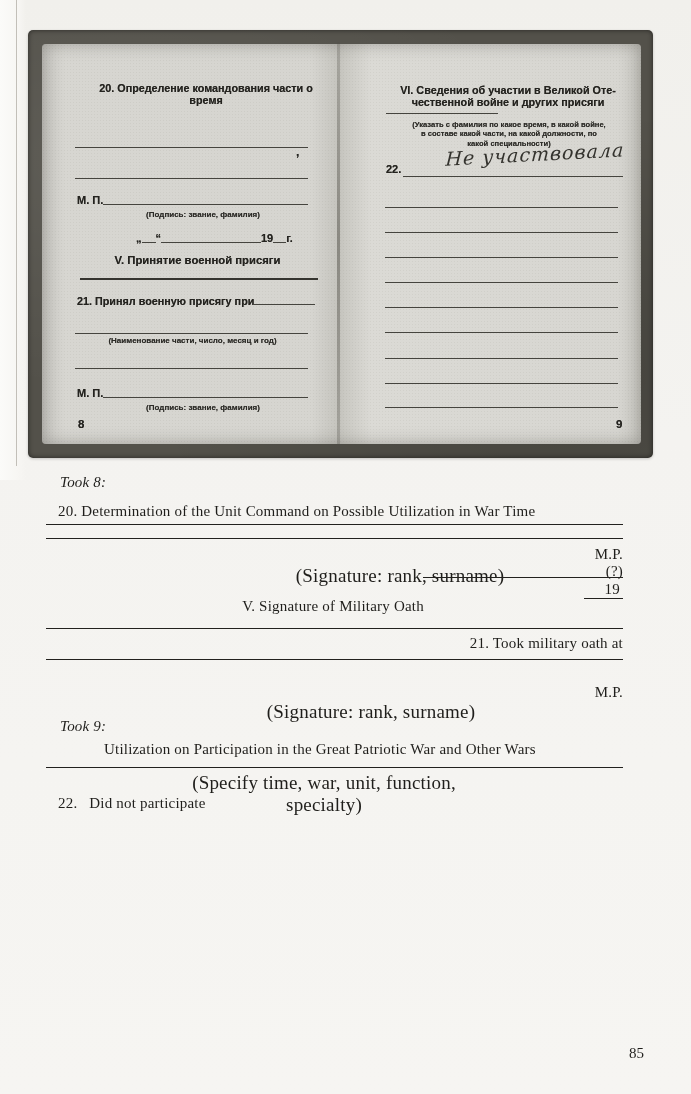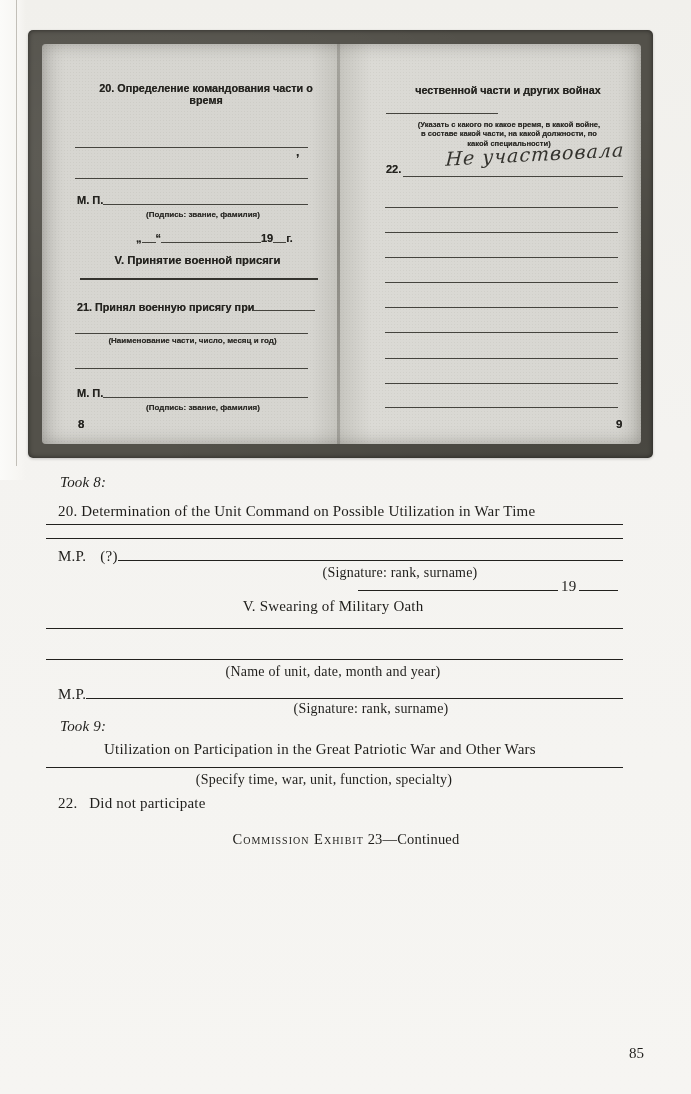--- a/index.html
+++ b/index.html
@@ -54,25 +54,25 @@
           text-align:center; line-height:1.1; text-shadow:0 0 .3px rgba(44,43,39,.6); }
   .handwriting {
     position:absolute; font-family:"DejaVu Serif", serif; font-style:italic;
     color:#33322d; transform:rotate(-3deg) skewX(-6deg); letter-spacing:1px; white-space:nowrap;
   }
 
   
   .t { position:absolute; font-size:15px; line-height:1.15; letter-spacing:.2px; }
   .t.italic { font-style:italic; }
   .trule { position:absolute; height:0; border-top:1.4px solid #22211e; }
-  .trow { position:absolute; display:flex; align-items:flex-end; letter-spacing:.2px; }
+  .trow { position:absolute; display:flex; align-items:flex-end; letter-spacing:.2px;flex-direction:column; }
   .trow .txt { font-size:15px; line-height:1.1; white-space:pre; }
   .trow .fill { flex:1; border-bottom:1.4px solid #22211e; margin-bottom:3px; }
   .trow .seg { display:inline-block; border-bottom:1.4px solid #22211e; margin-bottom:3px; }
-  .tcap { position:absolute; font-size:14px; text-align:center; letter-spacing:.2px; }
+  .tcap { position:absolute; font-size:19px; text-align:center; letter-spacing:.2px; }
   .smallcaps { font-variant:small-caps; letter-spacing:1px; }
   .folio { position:absolute; font-size:15px; }
 </style>
 </head>
 <body>
 
 <div class="scan">
 
   <div class="edge-strip"></div>
   <div class="spine-line"></div>
@@ -102,44 +102,45 @@
       <span class="lbl" style="font-size:11px;">“</span>
       <span class="seg" style="width:100px;"></span>
       <span class="lbl" style="font-size:11px;">19</span>
       <span class="seg" style="width:13px;"></span>
       <span class="lbl" style="font-size:11px;">г.</span>
     </div>
 
     <div class="ptext" style="left:47px; top:224px; width:245px; font-size:11.3px; text-align:center;">V. Принятие военной присяги</div>
     <div style="position:absolute; left:52px; top:248px; width:238px; height:2px; background:#35342f;"></div>
 
-    <div class="prow" style="left:49px; top:270px; width:238px; height:13px;">
+    <div class="prow" style="left:49px; top:264px; width:238px; height:13px;">
       <span class="lbl" style="font-size:10.8px;">21. Принял военную присягу при</span>
       <span class="fill"></span>
     </div>
 
     <div class="prule" style="left:47px; top:303px; width:233px;"></div>
     <div class="pcap" style="left:52px; top:307px; width:225px; font-size:8px;">(Наименование части, число, месяц и год)</div>
     <div class="prule" style="left:47px; top:338px; width:233px;"></div>
 
     <div class="prow" style="left:49px; top:357px; width:231px; height:13px;">
       <span class="lbl" style="font-size:11px;">М. П.</span>
       <span class="fill"></span>
     </div>
     <div class="pcap" style="left:90px; top:374px; width:170px; font-size:8px;">(Подпись: звание, фамилия)</div>
 
     <div class="ptext" style="left:50px; top:388px; font-size:11.5px;">8</div>
 
     <div class="ptext" style="left:350px; top:54px; width:260px; font-size:10.8px; line-height:12.2px; text-align:center;">
-      <span style="display:block;">чественной части и других войнах</span>
+      <span style="display:block;">VI. Сведения об участии в Великой Оте-</span>
+      <span style="display:block;">чественной войне и других присяги</span>
     </div>
     <div class="prule" style="left:358px; top:83px; width:112px; border-top-width:1.3px;"></div>
 
     <div class="pcap" style="left:354px; top:90px; width:254px; font-size:7.6px; line-height:9.4px;">
-      <span style="display:block;">(Указать с какого по какое время, в какой войне,</span>
+      <span style="display:block;">(Указать с фамилия по какое время, в какой войне,</span>
       <span style="display:block;">в составе какой части, на какой должности, по</span>
       <span style="display:block;">какой специальности)</span>
     </div>
 
     <div class="ptext" style="left:358px; top:133px; font-size:11px;">22.</div>
     <div class="prule" style="left:375px; top:146px; width:220px;"></div>
     <div class="handwriting" style="left:412px; top:113px; width:190px; font-size:19px; text-align:center;">Не участвовала</div>
 
     <div class="prule" style="left:357px; top:177px; width:233px;"></div>
     <div class="prule" style="left:357px; top:202px; width:233px;"></div>
@@ -168,47 +169,46 @@
     <span class="fill"></span>
   </div>
   <div class="tcap" style="left:250px; top:565px; width:300px;">(Signature: rank, surname)</div>
 
   <div class="trow" style="left:358px; top:577px; width:265px; height:17px;">
     <span class="seg" style="width:200px;"></span>
     <span class="txt" style="padding:0 3px;">19</span>
     <span class="seg" style="width:39px;"></span>
   </div>
 
-  <div class="tcap" style="left:183px; top:598px; width:300px; font-size:15px;">V. Swearing of Military Oath</div>
+  <div class="tcap" style="left:183px; top:598px; width:300px; font-size:15px;">V. Signature of Military Oath</div>
 
   <div class="trule" style="left:46px; top:628px; width:577px;"></div>
 
+  <div class="trow" style="left:58px; top:635px; width:565px; height:18px;">
+    <span class="txt">21. Took military oath at</span>
+    <span class="fill"></span>
+  </div>
 
   <div class="trule" style="left:46px; top:659px; width:577px;"></div>
-  <div class="tcap" style="left:183px; top:664px; width:300px;">(Name of unit, date, month and year)</div>
 
   <div class="trow" style="left:58px; top:684px; width:565px; height:18px;">
     <span class="txt">M.P.</span>
     <span class="fill"></span>
   </div>
   <div class="tcap" style="left:221px; top:701px; width:300px;">(Signature: rank, surname)</div>
 
   <div class="t italic" style="left:60px; top:718px;">Took 9:</div>
 
   <div class="t" style="left:104px; top:741px;">Utilization on Participation in the Great Patriotic War and Other Wars</div>
 
   <div class="trule" style="left:46px; top:767px; width:577px;"></div>
   <div class="tcap" style="left:174px; top:772px; width:300px;">(Specify time, war, unit, function, specialty)</div>
 
   <div class="t" style="left:58px; top:795px;">
     <span>22.</span>
     <span style="display:inline-block; width:4px;"></span>
     <span class="italic">Did not participate</span>
   </div>
 
-  <div class="tcap" style="left:96px; top:831px; width:500px; font-size:14.5px;">
-    <span class="smallcaps">Commission Exhibit</span>
-    <span>23—Continued</span>
-  </div>
 
   <div class="folio" style="left:629px; top:1045px;">85</div>
 
 </div>
 
 </body></html>

